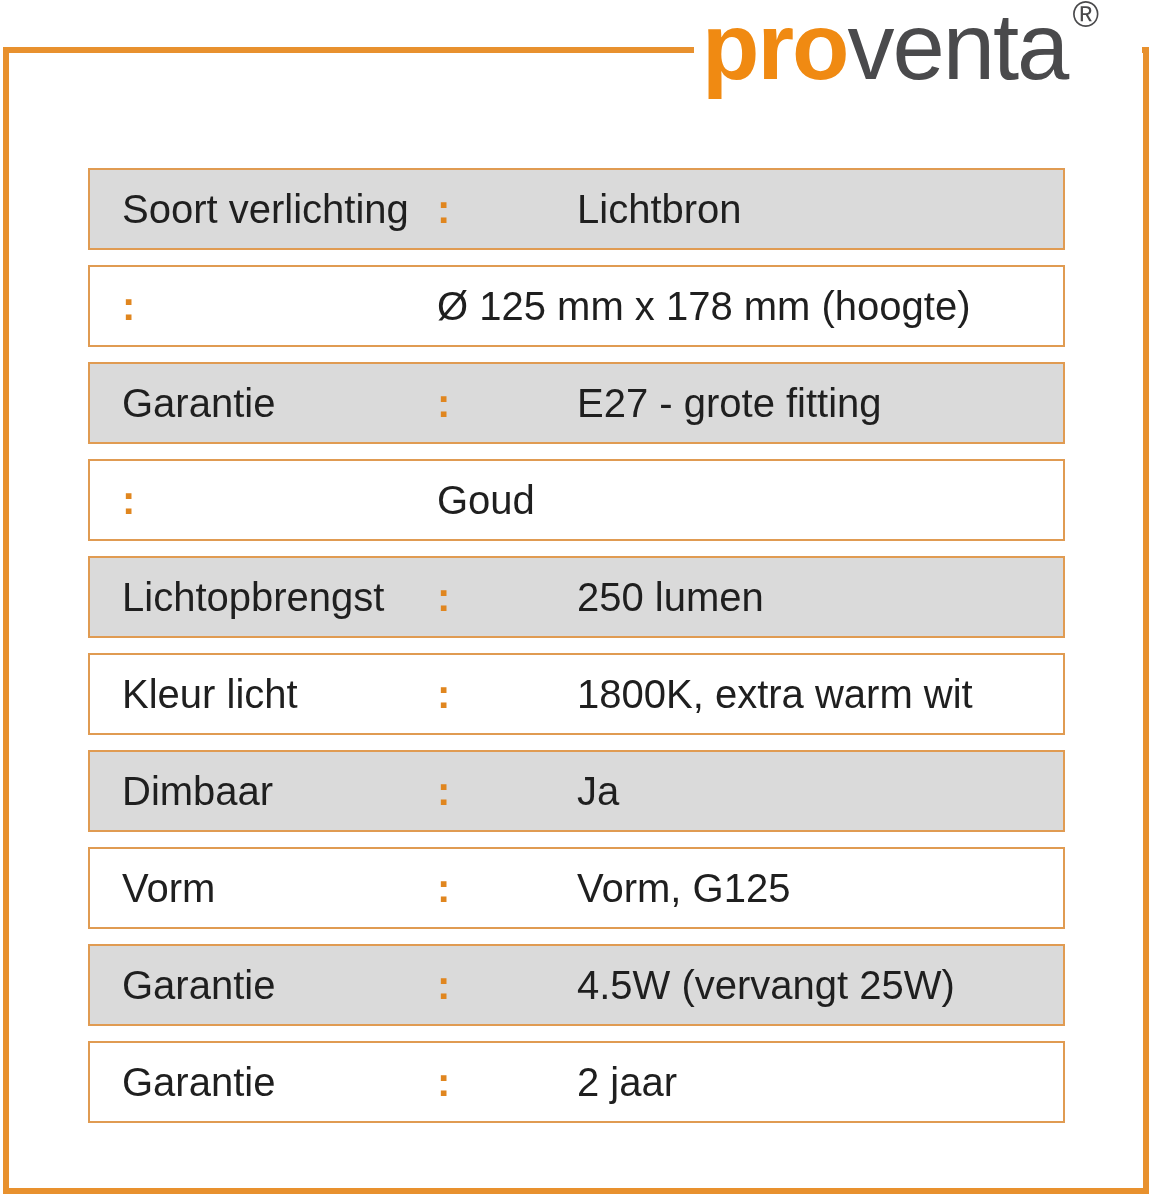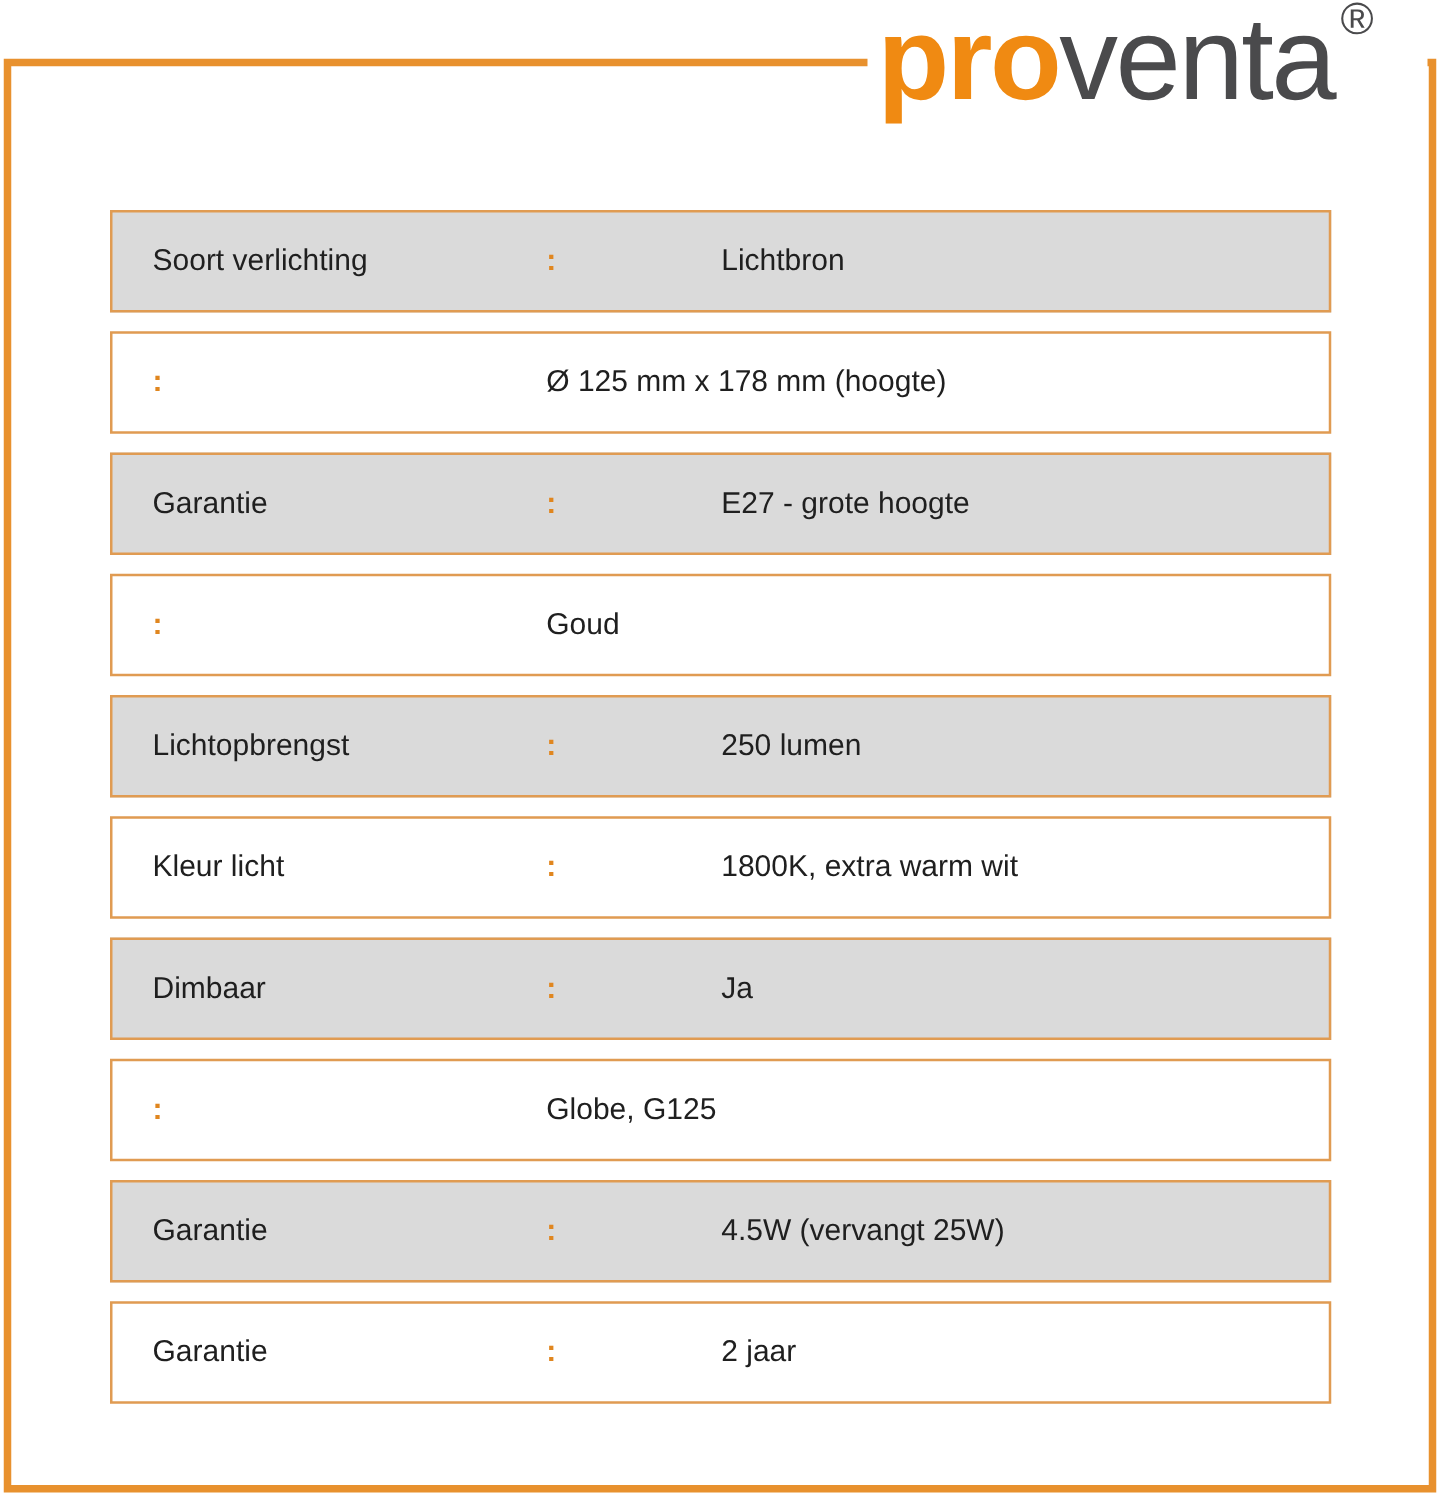--- a/index.html
+++ b/index.html
@@ -36,21 +36,21 @@
   .spec-table {
     position:absolute; left:88px; top:168px; width:977px;
   }
   .spec-row {
     height:82px; margin-bottom:15px;
     border:2px solid #E09B52;
     display:grid;
     grid-template-columns:315px 140px 1fr;
     align-items:center;
     padding-left:32px;
-    font-size:24px; color:#1F1F1F;
+    font-size:40px; color:#1F1F1F;
   }
   .spec-row.gray  { background:#DADADA; }
   .spec-row.white { background:#FFFFFF; }
   .spec-colon { color:#E0861F; font-weight:bold; }
   .spec-label, .spec-value { white-space:nowrap; }
 </style>
 </head>
 <body>
 
 <div class="frame"></div>
@@ -70,21 +70,21 @@
   </div>
 
   <div class="spec-row white">
     <span class="spec-colon">:</span>
     <span class="spec-value">Ø 125 mm x 178 mm (hoogte)</span>
   </div>
 
   <div class="spec-row gray">
     <span class="spec-label">Garantie</span>
     <span class="spec-colon">:</span>
-    <span class="spec-value">E27 - grote hoogte</span>
+    <span class="spec-value">E27 - grote fitting</span>
   </div>
 
   <div class="spec-row white">
     <span class="spec-colon">:</span>
     <span class="spec-value">Goud</span>
   </div>
 
   <div class="spec-row gray">
     <span class="spec-label">Lichtopbrengst</span>
     <span class="spec-colon">:</span>
@@ -97,22 +97,23 @@
     <span class="spec-value">1800K, extra warm wit</span>
   </div>
 
   <div class="spec-row gray">
     <span class="spec-label">Dimbaar</span>
     <span class="spec-colon">:</span>
     <span class="spec-value">Ja</span>
   </div>
 
   <div class="spec-row white">
+    <span class="spec-label">Vorm</span>
     <span class="spec-colon">:</span>
-    <span class="spec-value">Globe, G125</span>
+    <span class="spec-value">Vorm, G125</span>
   </div>
 
   <div class="spec-row gray">
     <span class="spec-label">Garantie</span>
     <span class="spec-colon">:</span>
     <span class="spec-value">4.5W (vervangt 25W)</span>
   </div>
 
   <div class="spec-row white">
     <span class="spec-label">Garantie</span>

